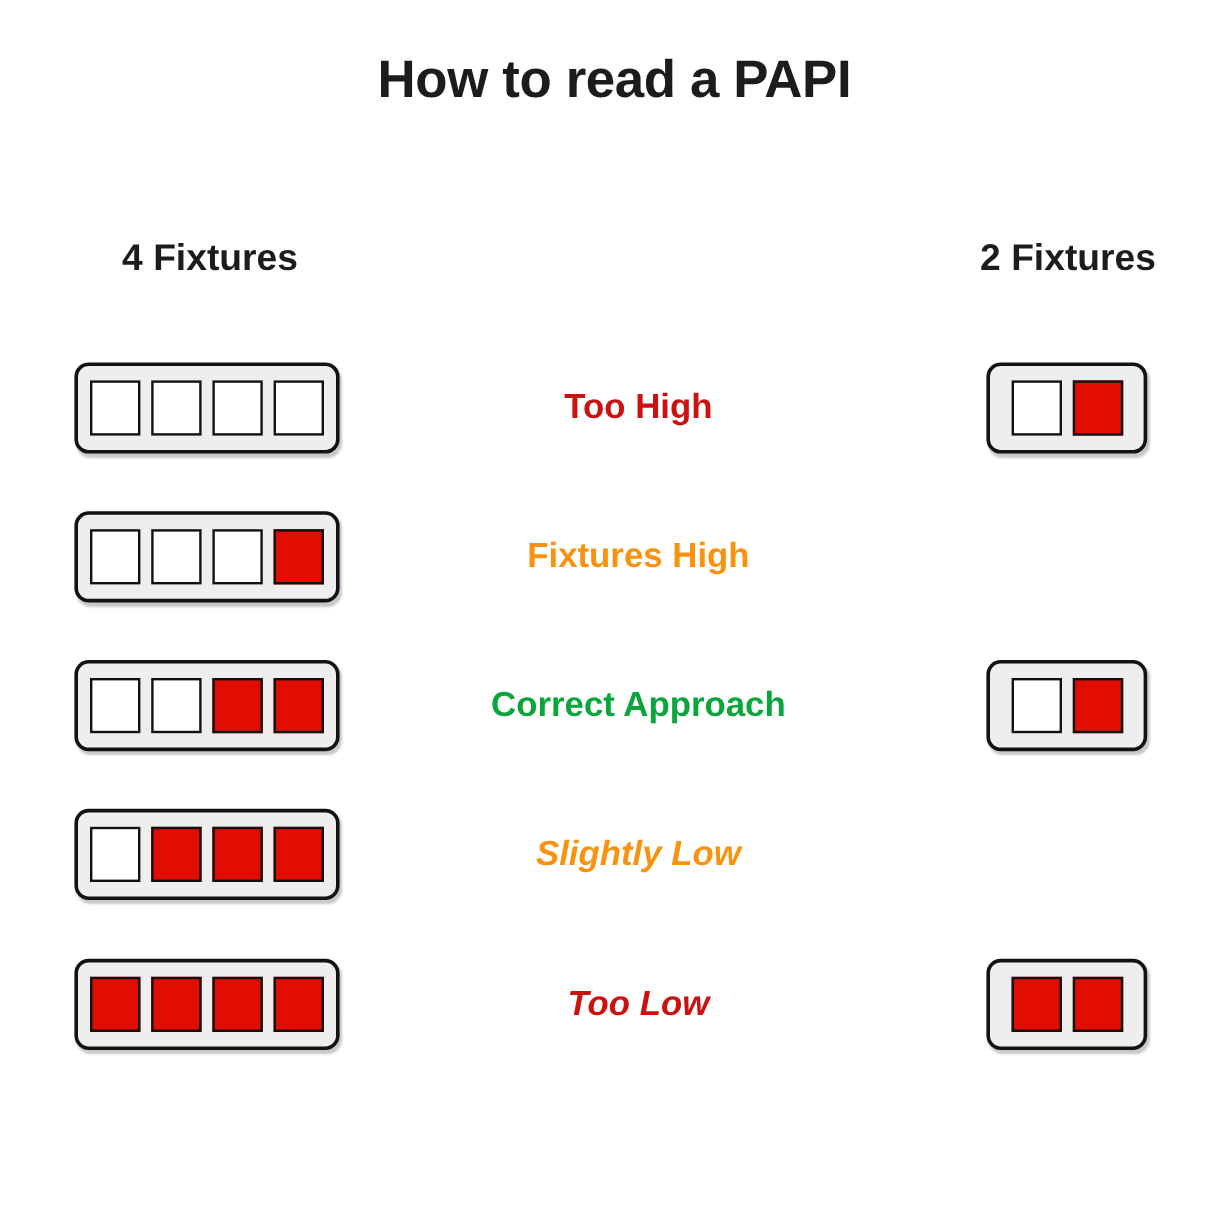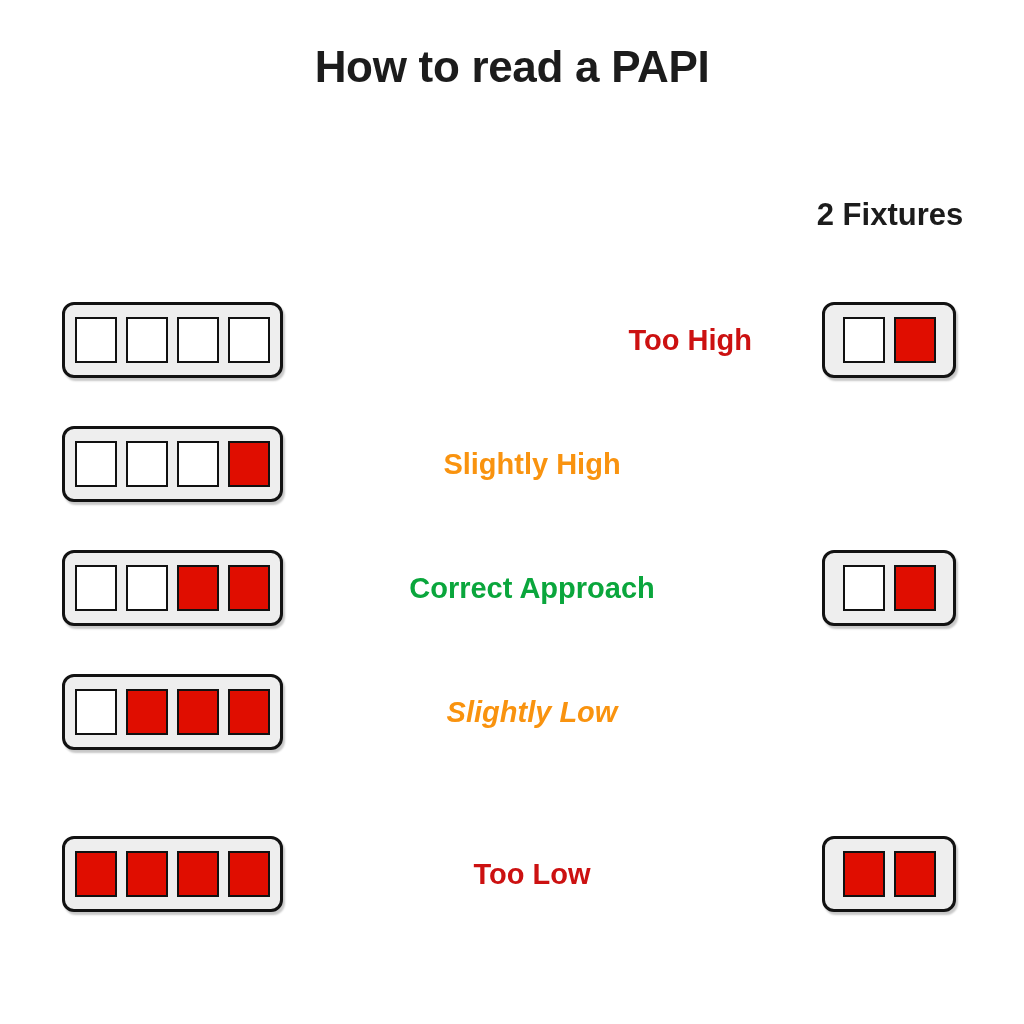--- a/index.html
+++ b/index.html
@@ -108,45 +108,46 @@
     white-space: nowrap;
   }
 </style>
 </head>
 <body>
 
 <div id="page">
 
   <div id="title">How to read a PAPI</div>
 
+  <div class="col-heading" id="heading-left">4 Fixtures</div>
 
   <div class="col-heading" id="heading-right">2 Fixtures</div>
 
   <div id="rows-container">
       <div class="row" style="top: 302px;">
         <div class="bar bar-4">
           <div class="lamp white" style="background: rgb(255, 255, 255);"></div>
           <div class="lamp white" style="background: rgb(255, 255, 255);"></div>
           <div class="lamp white" style="background: rgb(255, 255, 255);"></div>
           <div class="lamp white" style="background: rgb(255, 255, 255);"></div>
         </div>
-        <div class="row-label" style="color: rgb(204, 17, 17); text-align: right;">Too High</div>
+        <div class="row-label" style="color: rgb(204, 17, 17);">Too High</div>
         <div class="bar bar-2">
           <div class="lamp white" style="background: rgb(255, 255, 255);"></div>
           <div class="lamp red" style="background: rgb(224, 13, 0);"></div>
         </div>
       </div>
       <div class="row" style="top: 426px;">
         <div class="bar bar-4">
           <div class="lamp white" style="background: rgb(255, 255, 255);"></div>
           <div class="lamp white" style="background: rgb(255, 255, 255);"></div>
           <div class="lamp white" style="background: rgb(255, 255, 255);"></div>
           <div class="lamp red" style="background: rgb(224, 13, 0);"></div>
         </div>
-        <div class="row-label" style="color: rgb(249, 147, 15);">Slightly High</div>
+        <div class="row-label" style="color: rgb(249, 147, 15);">Fixtures High</div>
       </div>
       <div class="row" style="top: 550px; padding-left: 45px;">
         <div class="bar bar-4">
           <div class="lamp white" style="background: rgb(255, 255, 255);"></div>
           <div class="lamp white" style="background: rgb(255, 255, 255);"></div>
           <div class="lamp red" style="background: rgb(224, 13, 0);"></div>
           <div class="lamp red" style="background: rgb(224, 13, 0);"></div>
         </div>
         <div class="row-label" style="color: rgb(10, 166, 60);">Correct Approach</div>
         <div class="bar bar-2">
@@ -156,21 +157,21 @@
       </div>
       <div class="row" style="top: 674px;">
         <div class="bar bar-4">
           <div class="lamp white" style="background: rgb(255, 255, 255);"></div>
           <div class="lamp red" style="background: rgb(224, 13, 0);"></div>
           <div class="lamp red" style="background: rgb(224, 13, 0);"></div>
           <div class="lamp red" style="background: rgb(224, 13, 0);"></div>
         </div>
         <div class="row-label" style="color: rgb(249, 147, 15); font-style: italic;">Slightly Low</div>
       </div>
-      <div class="row" style="top: 836px;">
+      <div class="row" style="top: 799px; font-style: italic;">
         <div class="bar bar-4">
           <div class="lamp red" style="background: rgb(224, 13, 0);"></div>
           <div class="lamp red" style="background: rgb(224, 13, 0);"></div>
           <div class="lamp red" style="background: rgb(224, 13, 0);"></div>
           <div class="lamp red" style="background: rgb(224, 13, 0);"></div>
         </div>
         <div class="row-label" style="color: rgb(204, 17, 17);">Too Low</div>
         <div class="bar bar-2">
           <div class="lamp red" style="background: rgb(224, 13, 0);"></div>
           <div class="lamp red" style="background: rgb(224, 13, 0);"></div>

